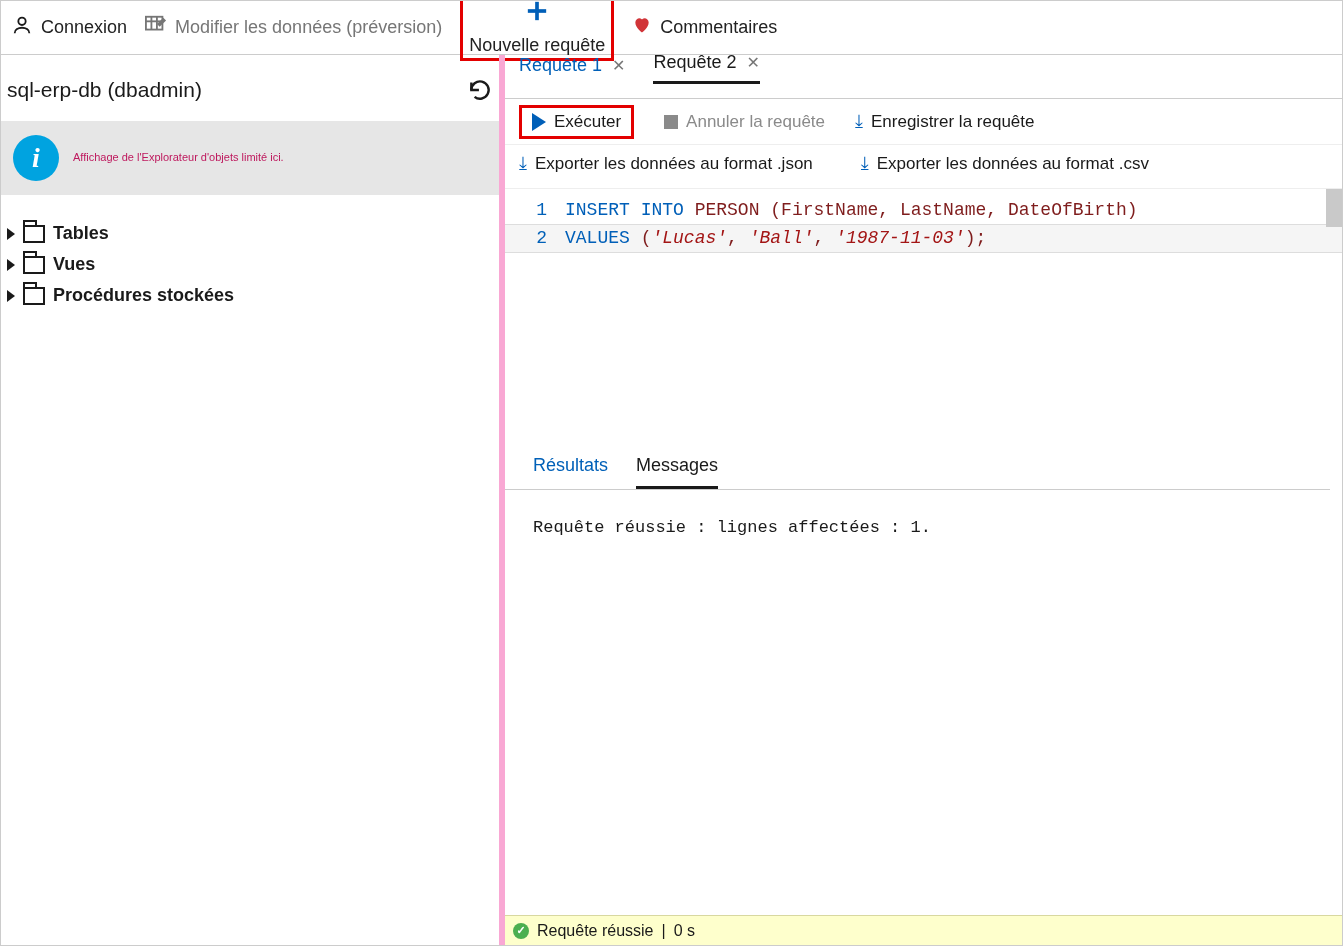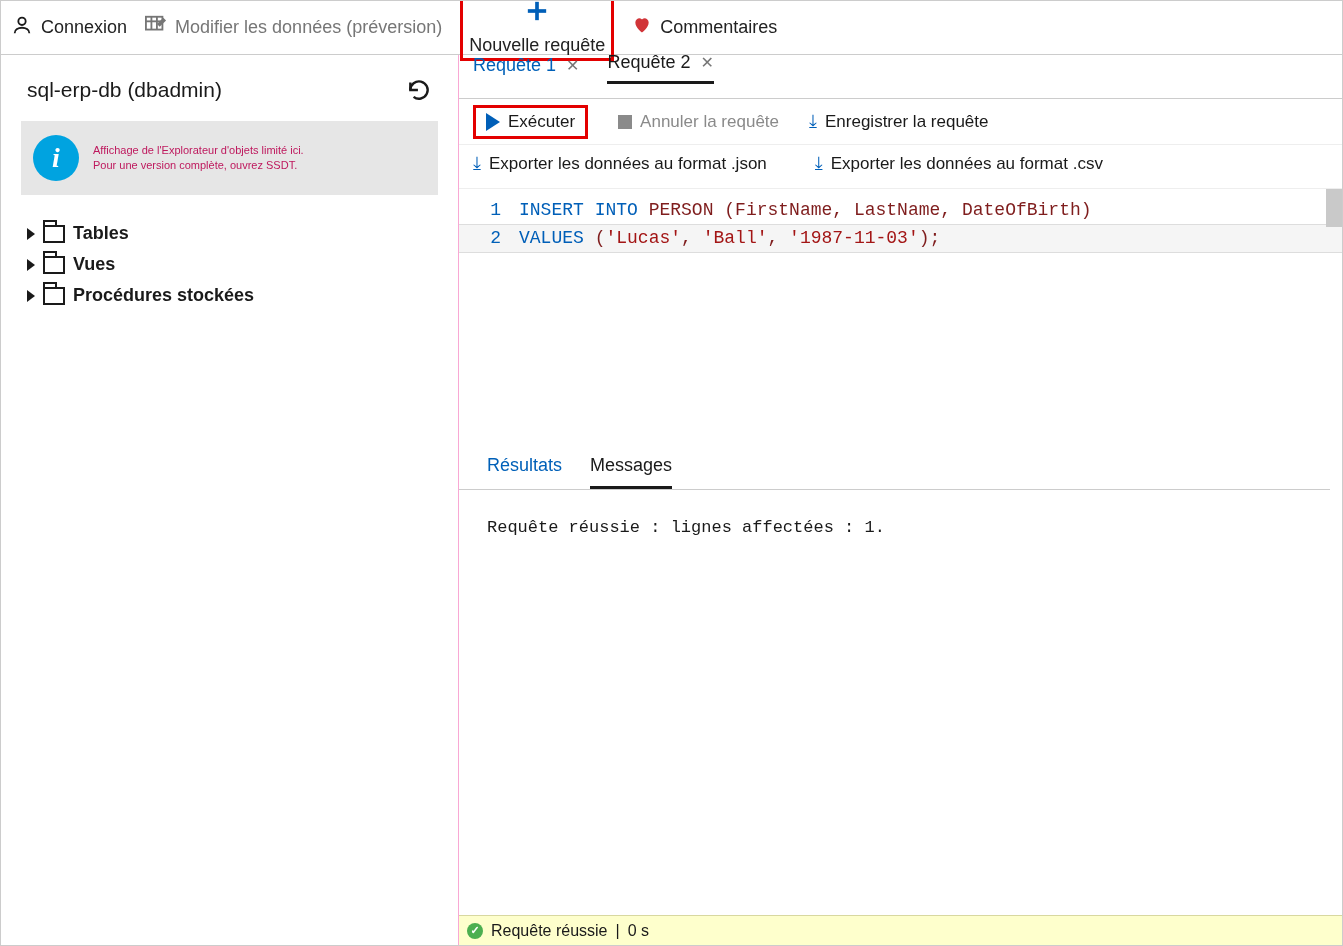--- a/index.html
+++ b/index.html
@@ -34,23 +34,23 @@
     border: 3px solid #e30000;
     padding: 2px 6px;
     flex-direction: column;
   }
   
   .main {
     display: flex;
     height: calc(100% - 54px);
   }
   .sidebar {
-    width: 458px;
-    border-right: 1px solid #f9a8d4;
-    padding: 14px 20px;
+    width: 504px;
+    border-right: 6px solid #f9a8d4;
+    padding: 14px 0;
     display: flex;
     flex-direction: column;
   }
   .sidebar-header {
     display: flex;
     align-items: center;
     justify-content: space-between;
     padding: 8px 6px 18px 6px;
   }
   .sidebar-header-title {
@@ -136,21 +136,21 @@
     overflow:hidden;
   }
   .editor-row { display:flex; }
   .editor-row.current { background:#f5f5f5; border-top:1px solid #ddd; border-bottom:1px solid #ddd; }
   .gutter {
     width:60px; text-align:right; padding-right:18px; color:#0060b8;
     user-select:none;
   }
   .code-cell { flex:1; white-space:pre; }
   .kw { color:#005fb8; }
-  .str { color:#a31515; }
+  .str { color:#a31515;font-style:italic; }
   .ident { color:#7f1d1d; }
   .scrollbar-stub {
     position:absolute; right:0; top:0; width:16px; height:38px; background:#c9c9c9;
   }
   
   .results-tabs {
     display:flex; gap:28px; padding:20px 28px 0 28px;
     border-bottom:1px solid #ccc; margin:0 12px 0 0;
   }
   .rtab { font-size:18px; color:#0060b8; padding-bottom:10px; cursor:pointer; }
@@ -222,21 +222,20 @@
         <svg width="26" height="26" viewBox="0 0 24 24" fill="none" stroke="#1a1a1a" stroke-width="2.2">
             <path d="M4 12a8 8 0 1 1 3 6.3"></path>
             <polyline points="4 5 4 12 11 12"></polyline>
           </svg>
       </span>
     </div>
     <div class="info-box">
       <div class="info-circle">i</div>
       <div class="info-text">
         <div>Affichage de l'Explorateur d'objets limité ici.</div>
-        <div>Pour une version complète, ouvrez SSDT.</div>
       </div>
     </div>
     <div class="tree">
       <div class="tree-item">
         <span class="caret"></span>
         <span class="folder-icon"></span>
         <span>Tables</span>
       </div>
       <div class="tree-item">
         <span class="caret"></span>

